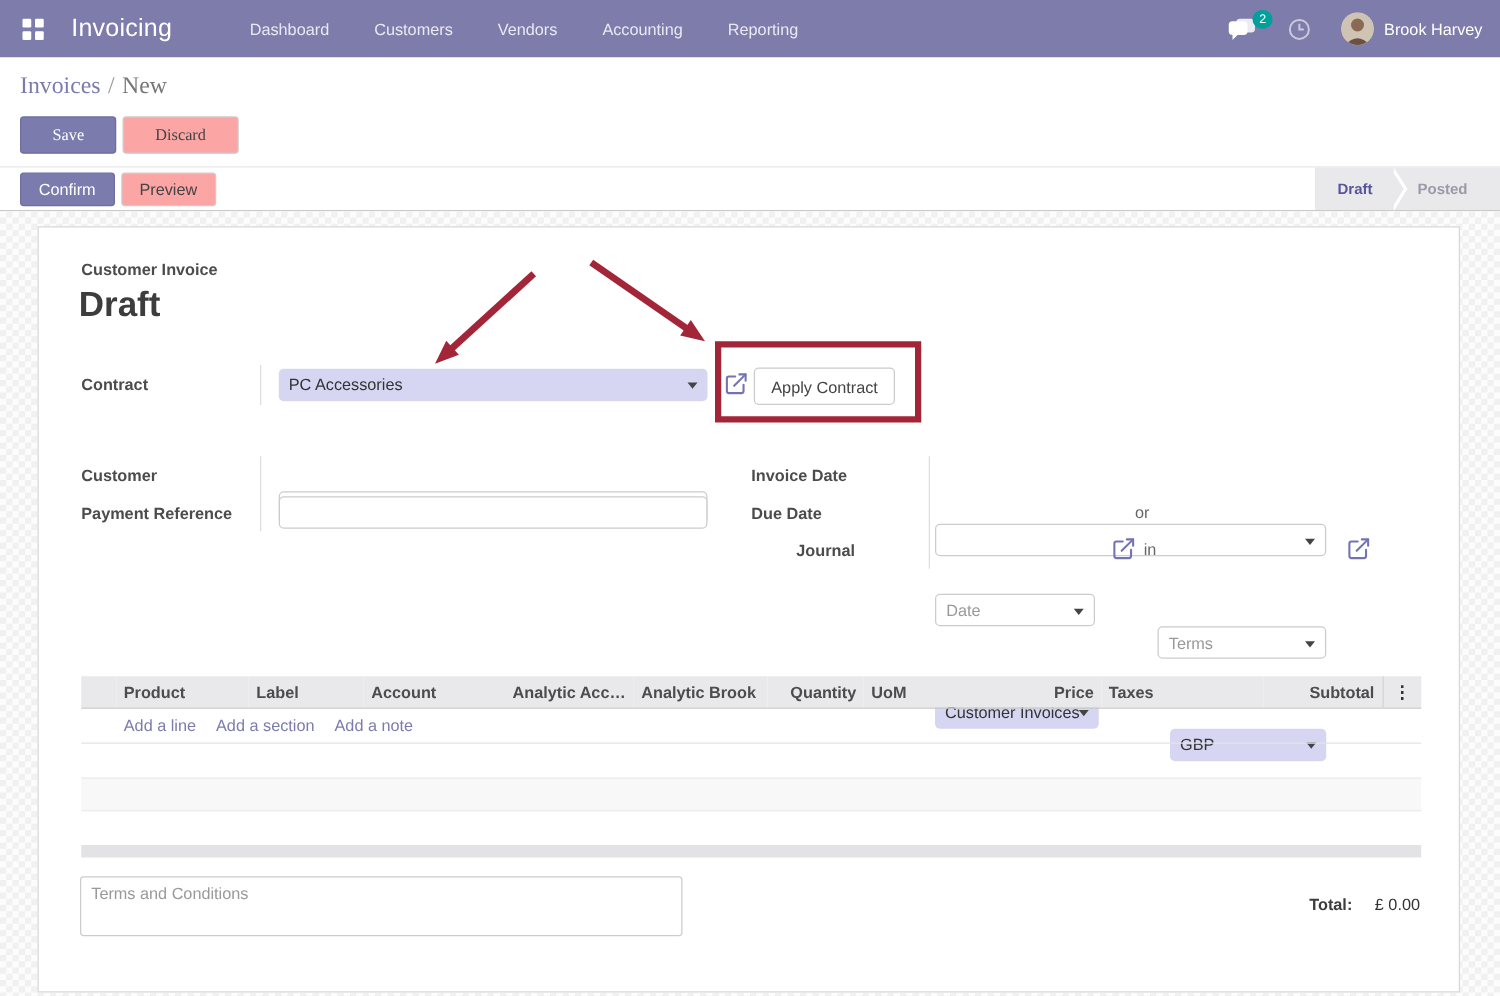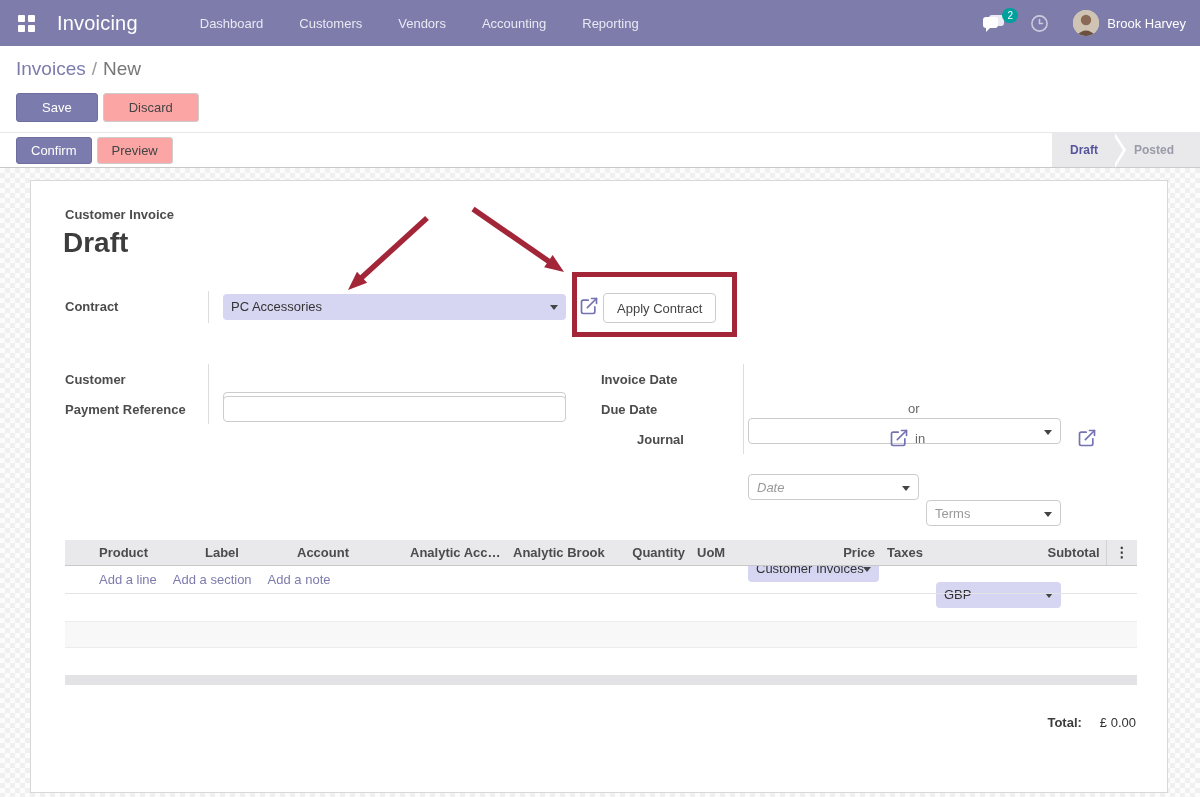--- a/index.html
+++ b/index.html
@@ -24,21 +24,21 @@
   .nav-menu div{cursor:pointer;padding:4px 2px;}
   .nav-right{margin-left:auto;display:flex;align-items:center;gap:24px;}
   .icon-btn{position:relative;cursor:pointer;display:flex;align-items:center;}
   .msg-badge{position:absolute;top:-6px;right:-12px;background:var(--badge_teal);color:#fff;
     font-size:10px;line-height:15px;min-width:16px;text-align:center;border-radius:8px;padding:0 4px;}
   .user{display:flex;align-items:center;gap:8px;cursor:pointer;}
   .avatar{width:26px;height:26px;border-radius:50%;overflow:hidden;background:#d9cfc3;flex:none;}
   .user-name{font-size:13px;color:#fff;}
 
   
-  .control-panel{background:#fff;padding:12px 16px 10px 16px;}
+  .control-panel{background:#fff;padding:12px 16px 10px 16px;font-family:Liberation Serif, serif;}
   .breadcrumb{font-size:19px;color:#777;}
   .breadcrumb a{color:var(--link_purple);text-decoration:none;cursor:pointer;}
   .breadcrumb .sep{margin:0 6px;color:#999;}
   .cp-buttons{margin-top:13px;display:flex;gap:5px;}
   .btn{font-family:inherit;font-size:13px;border-radius:3px;padding:6px 25px;cursor:pointer;}
   .btn.primary{background:var(--accent);border:1px solid var(--accent_dark);color:#fff;}
   .btn.secondary{background:#fca5a5;border:1px solid #ccc;color:#444;}
 
   
   .status-row{height:36px;border-top:1px solid #e8e8e8;border-bottom:1px solid #c9c9c9;
@@ -219,21 +219,21 @@
       <div class="abs flabel" style="left:570px;top:185px;">Invoice Date</div>
       <div class="abs flabel" style="left:570px;top:215px;">Due Date</div>
       <div class="abs flabel" style="left:570px;top:245px;margin-left:36px;">Journal</div>
       <div class="abs vline" style="left:712px;top:183px;height:90px;"></div>
 
       <div class="abs select white" style="left:717px;top:185px;width:313px;">
         <span class="val"></span>
         <span class="caret"></span>
       </div>
 
-      <div class="abs select white" style="left:717px;top:215px;width:171px;font-style:italic;">
+      <div class="abs select white" style="left:717px;top:215px;width:128px;">
         <span class="val ph">Date</span>
         <span class="caret"></span>
       </div>
       <div class="abs inline-word" style="left:877px;top:215px;">or</div>
       <div class="abs select white" style="left:895px;top:215px;width:135px;">
         <span class="val ph">Terms</span>
         <span class="caret"></span>
       </div>
 
       <div class="abs select lav" style="left:717px;top:245px;width:131px;">
@@ -296,20 +296,21 @@
       <div class="abs add-row">
         <a>Add a line</a>
         <a>Add a section</a>
         <a>Add a note</a>
       </div>
       <div class="abs stripe" style="top:413px;height:27px;"></div>
       <div class="abs stripe gray" style="top:440px;height:27px;"></div>
       <div class="abs stripe" style="top:467px;height:27px;"></div>
       <div class="abs sep-bar"></div>
 
+      <textarea class="abs terms" placeholder="Terms and Conditions" style=""></textarea>
       <div class="abs total-row">
         <span class="total-label">Total:</span>
         <span class="total-value">£ 0.00</span>
       </div>
 
     </div>
 
     <div class="red-box"></div>
     <svg class="ann-svg" viewBox="0 0 1200 631">
       <g>

